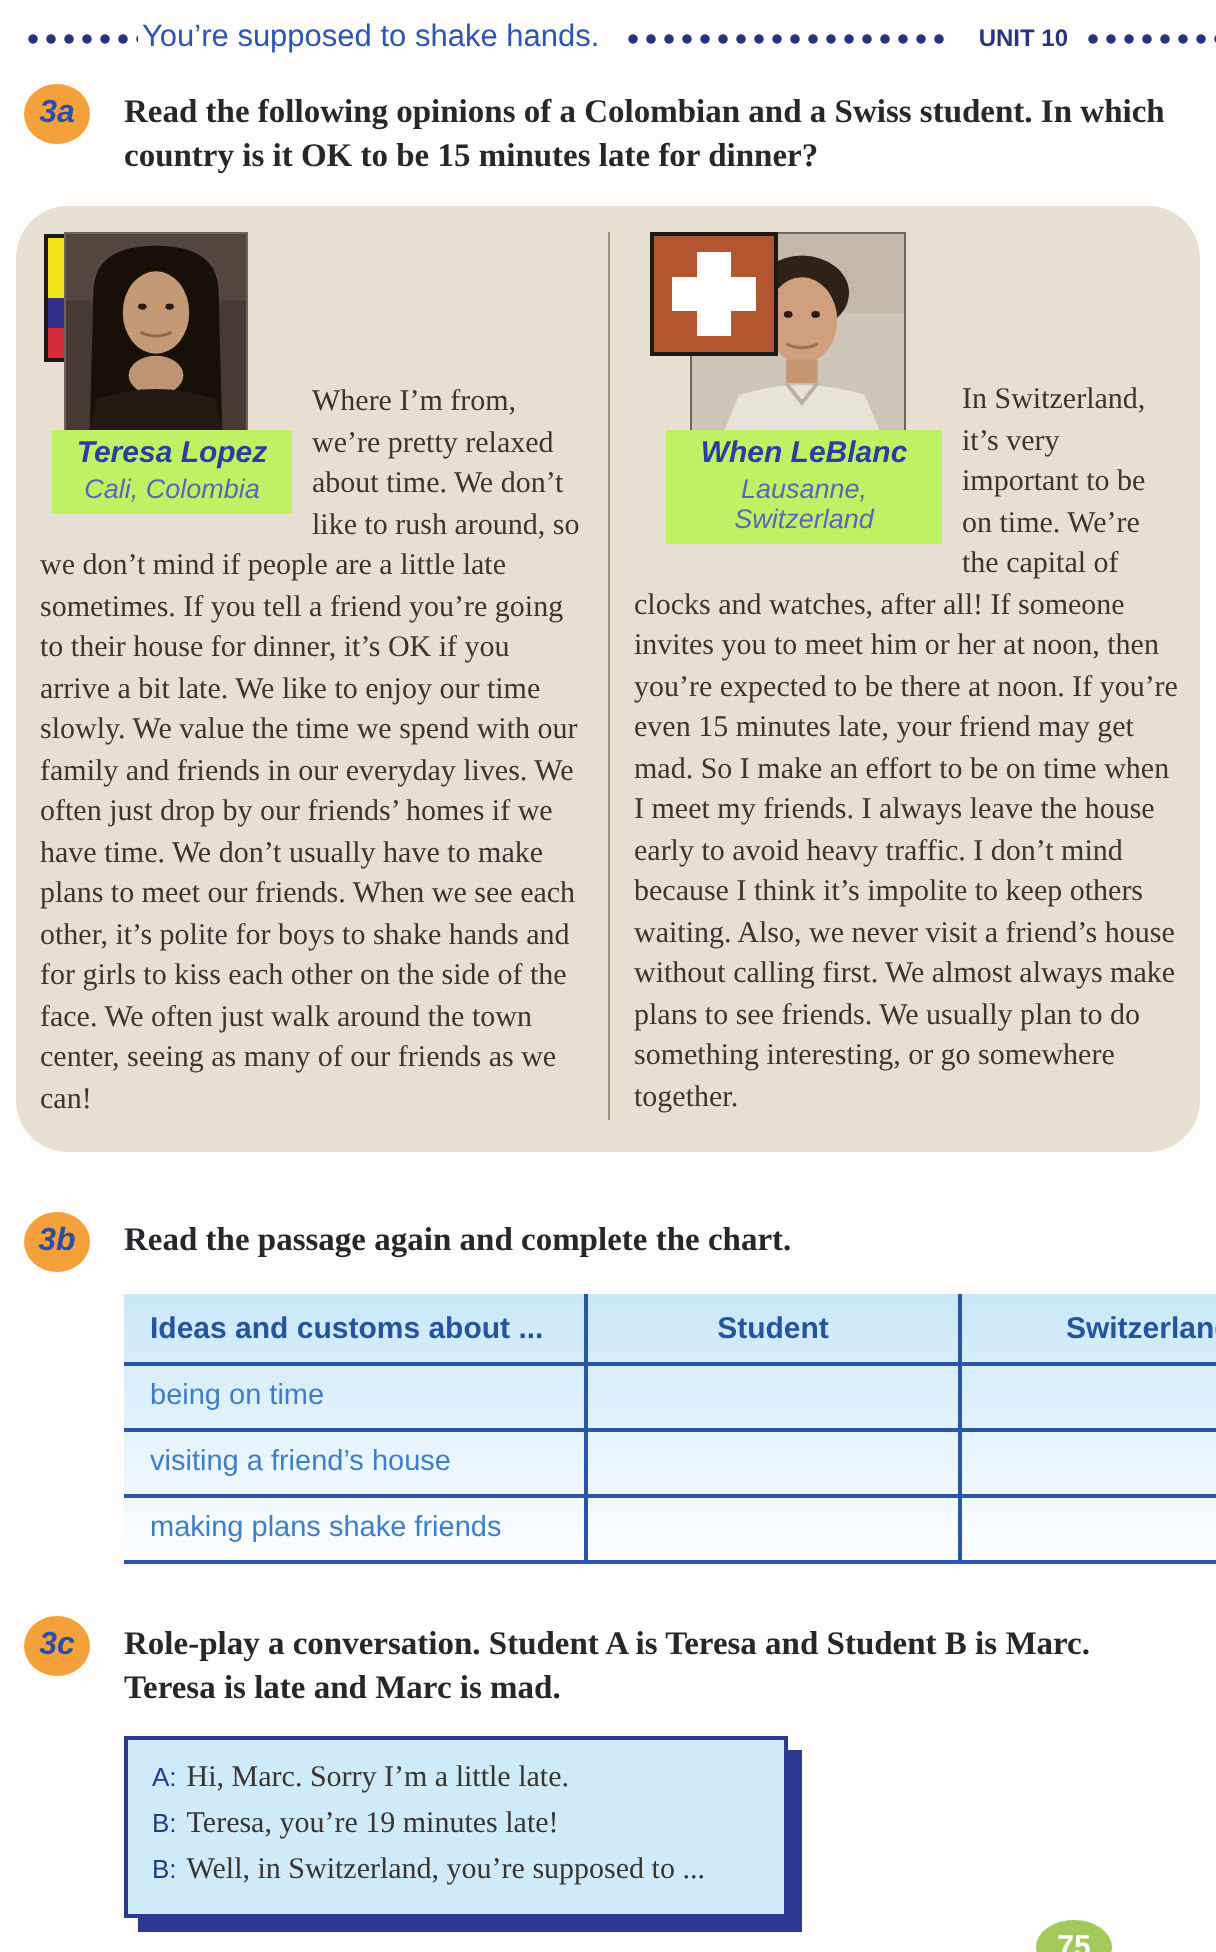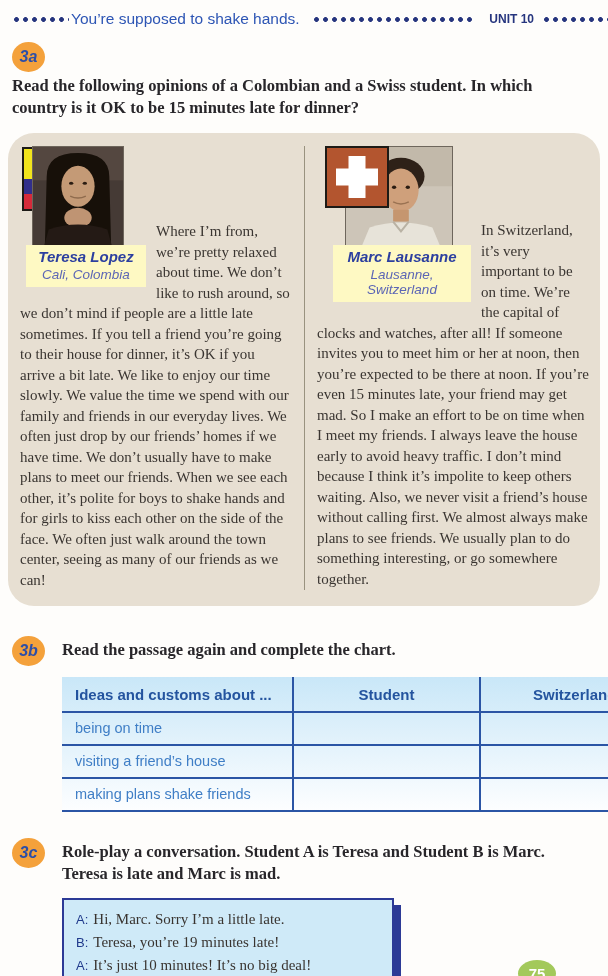--- a/index.html
+++ b/index.html
@@ -24,21 +24,21 @@
   .header-title {
     font-family: "Liberation Sans", sans-serif;
     font-size: 15.5px; color: #2d55b4; margin: 0 6px 0 2px; white-space: nowrap;
   }
   .header-unit {
     font-family: "Liberation Sans", sans-serif;
     font-size: 12px; font-weight: bold; color: #26357e; margin: 0 8px; white-space: nowrap;
   }
   
   .task { display: flex; align-items: flex-start; padding-left: 12px; }
-  .task-a { margin-top: 16px; flex-direction: column; }
+  .task-a { margin-top: 16px; }
   .task-b { margin-top: 30px; }
   .task-c { margin-top: 26px; }
   .badge {
     flex: none; width: 33px; height: 30px; border-radius: 50%;
     background: #f4a13b;
     color: #2b4ea8; font: bold italic 16px "Liberation Sans", sans-serif;
     display: flex; align-items: center; justify-content: center;
     margin-right: 17px;
   }
   .instruction {
@@ -53,21 +53,21 @@
   }
   .col { width: 50%; padding: 0 11px 0 12px; }
   .col-right { border-left: 1px solid #99927f; }
   .portrait-stack { float: left; margin: 0 10px 4px 6px; }
   .stack-teresa { width: 120px; }
   .stack-marc   { width: 138px; margin-left: 16px; }
   .photo { display: block; border: 1px solid #6e665c; }
   .photo-teresa { width: 92px;  height: 106px; margin-left: 6px; }
   .photo-marc   { width: 108px; height: 106px; margin-left: 12px; }
   .name-label {
-    background: #fef9c3; position: relative; margin-top: -7px;
+    background: #bef264; position: relative; margin-top: -7px;
     text-align: center; padding: 3px 2px 5px;
   }
   .student-name {
     font: bold italic 15px "Liberation Sans", sans-serif; color: #2c3f9f;
   }
   .student-loc {
     font: italic 13.5px "Liberation Sans", sans-serif; color: #5c66b5; margin-top: 2px;
   }
   .flag { display: block; border: 2px solid #1d1a16; }
   .flag-colombia { width: 96px; height: 64px; margin: 1px 0 10px 2px; }
@@ -178,21 +178,21 @@
         <ellipse cx="56" cy="30" rx="24" ry="19" fill="#2e2118"></ellipse>
         <ellipse cx="56" cy="44" rx="18" ry="22" fill="#cfa07b"></ellipse>
         <ellipse cx="49" cy="41" rx="2.2" ry="1.7" fill="#2a1c12"></ellipse>
         <ellipse cx="63" cy="41" rx="2.2" ry="1.7" fill="#2a1c12"></ellipse>
         <path d="M48,56 Q56,60 64,56" stroke="#9a7252" stroke-width="1.5" fill="none"></path>
         <rect x="48" y="64" width="16" height="12" fill="#c5966f"></rect>
         <path d="M14,106 L24,82 Q56,72 88,82 L98,106 Z" fill="#e7e3d9"></path>
         <path d="M48,76 L56,86 L64,76" stroke="#b9b2a4" stroke-width="2" fill="none"></path>
       </svg>
       <div class="name-label">
-        <div class="student-name">Marc Lausanne</div>
+        <div class="student-name">When LeBlanc</div>
         <div class="student-loc">Lausanne, Switzerland</div>
       </div>
     </div>
     <div class="flag flag-swiss">
       <div class="cross-v"></div>
         <div class="cross-h"></div>
     </div>
     <p class="opinion">In Switzerland, it’s very important to be on time. We’re the capital of clocks and watches, after all! If someone invites you to meet him or her at noon, then you’re expected to be there at noon. If you’re even 15 minutes late, your friend may get mad. So I make an effort to be on time when I meet my friends. I always leave the house early to avoid heavy traffic. I don’t mind because I think it’s impolite to keep others waiting. Also, we never visit a friend’s house without calling first. We almost always make plans to see friends. We usually plan to do something interesting, or go somewhere together.</p>
   </div>
 
@@ -236,20 +236,17 @@
 </div>
 
 <div class="dialogue">
   <div class="dline">
     <span class="speaker">A:</span><span>Hi, Marc. Sorry I’m a little late.</span>
   </div>
   <div class="dline">
     <span class="speaker">B:</span><span>Teresa, you’re 19 minutes late!</span>
   </div>
   <div class="dline">
-    <span class="speaker">A:</span><span>It’s just 10 minutes! It’s no big deal!</span>
-  </div>
-  <div class="dline">
     <span class="speaker">B:</span><span>Well, in Switzerland, you’re supposed to ...</span>
   </div>
 </div>
 
 <div class="page-number">75</div>
 
 </body></html>

